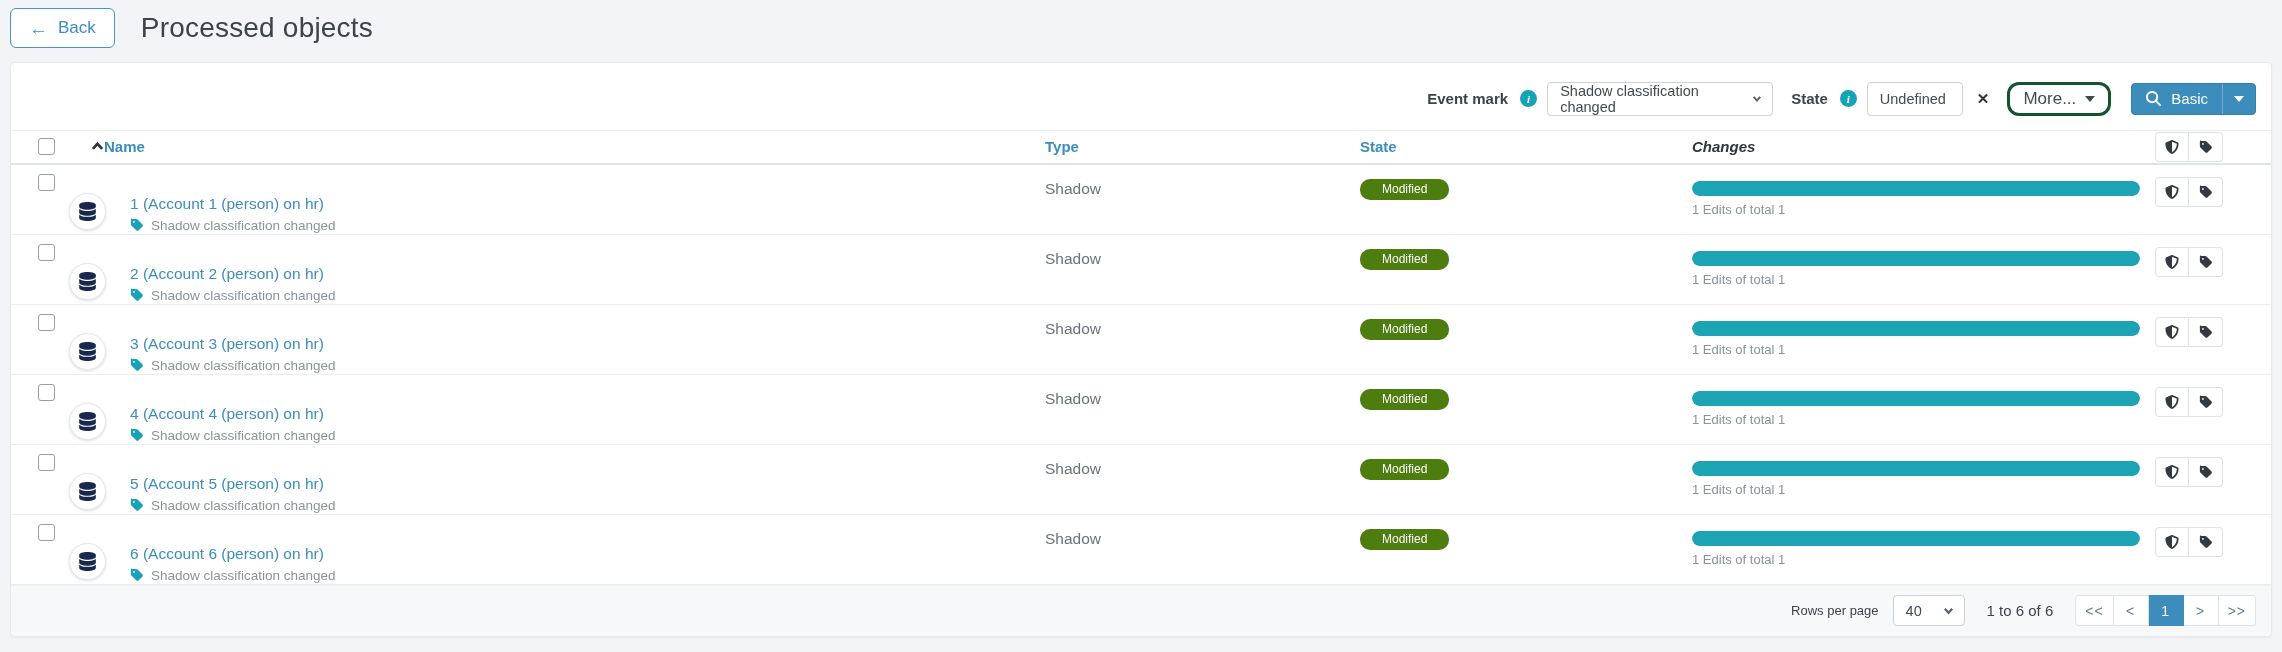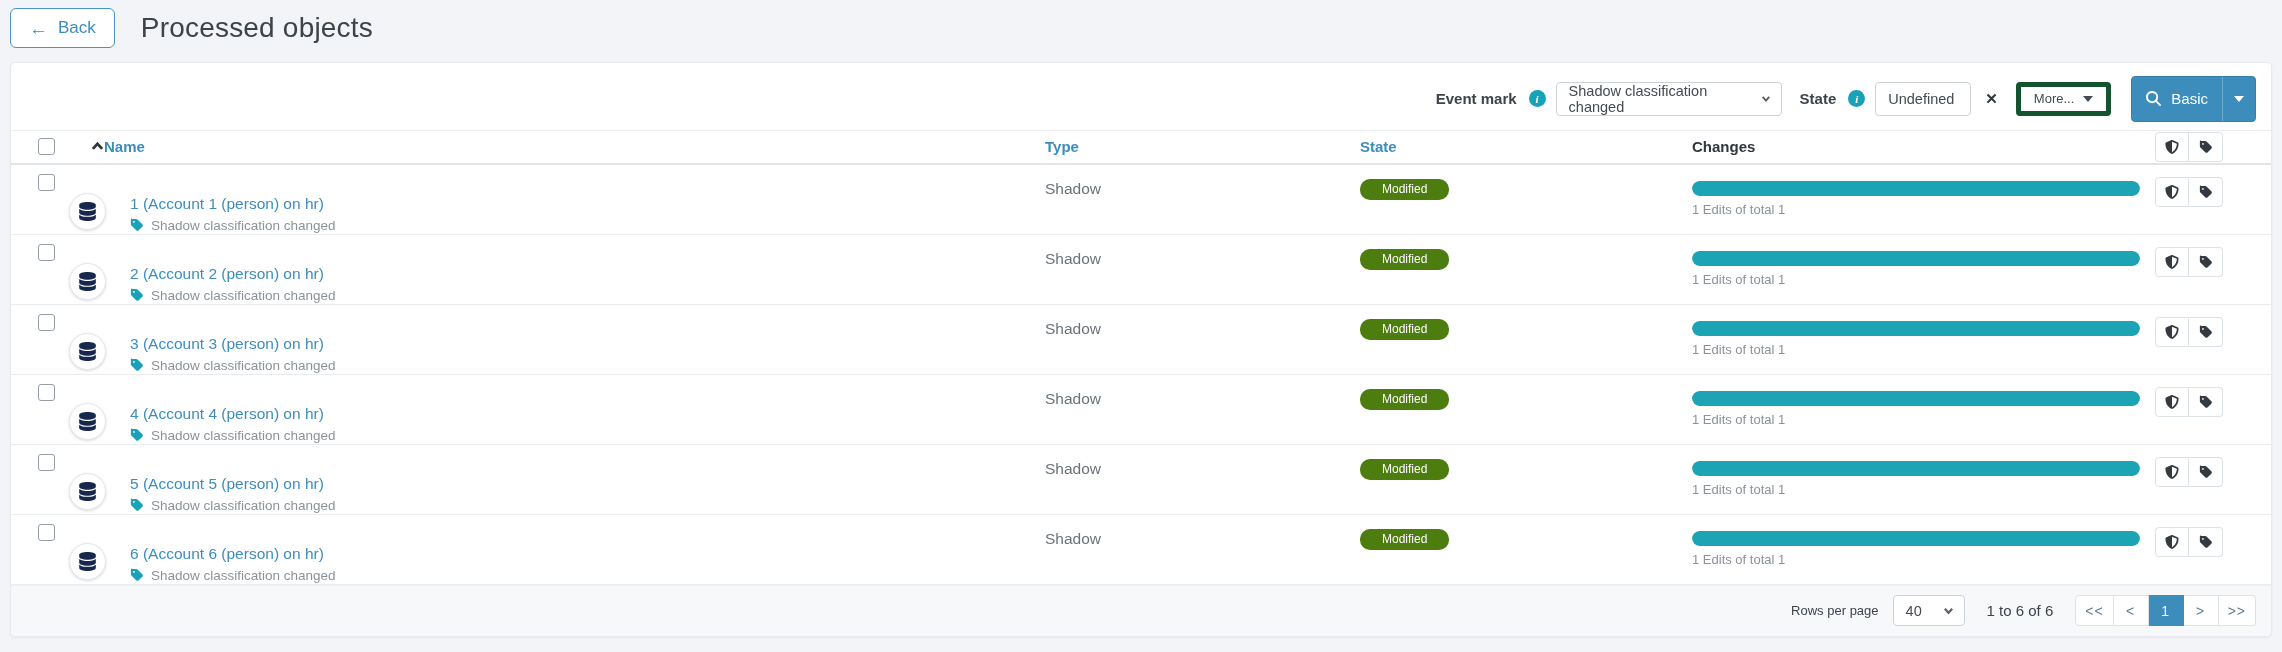--- a/index.html
+++ b/index.html
@@ -44,41 +44,41 @@
     display:inline-flex; align-items:center; justify-content:space-between;
     height:34px; background:#fff; border:1px solid #ccd2d8; border-radius:4px;
     padding:0 10px 0 12px; gap:14px; color:#434a52; font-size:14.5px; cursor:pointer;
   }
   .select-wide { width:226px; }
   .select-narrow { width:96px; }
   .chev { width:11px; height:11px; stroke:#5b646c; stroke-width:2.4; fill:none; }
   .btn-clear { background:transparent; border:none; font-size:15px; font-weight:700; color:#30363c; cursor:pointer; padding:0 4px; }
   .btn-more {
     display:inline-flex; align-items:center; gap:9px; height:34px; padding:0 13px;
-    background:#fff; border:5px solid #14532d; border-radius:4px;
-    color:#434a52; font-size:13px; cursor:pointer; margin-left:4px;
+    background:#fff; border:3px solid #14532d; border-radius:12px;
+    color:#434a52; font-size:17px; cursor:pointer; margin-left:4px;
   }
   .caret-down { width:0; height:0; border-left:5px solid transparent; border-right:5px solid transparent; border-top:6px solid currentColor; display:inline-block; }
   .btn-basic {
-    display:inline-flex; align-items:stretch; height:46px; margin-left:10px;
+    display:inline-flex; align-items:stretch; height:32px; margin-left:10px;
     background:#3c8dbc; border:1px solid #367fa9; border-radius:4px;
     color:#fff; cursor:pointer; overflow:hidden;
   }
   .btn-basic .main { display:inline-flex; align-items:center; gap:10px; padding:0 14px; font-size:15px; }
   .btn-basic .drop { display:inline-flex; align-items:center; padding:0 11px; border-left:1px solid rgba(255,255,255,.28); }
   .icon-search { width:15px; height:15px; fill:#fff; }
 
   
   .grid-row { display:grid; grid-template-columns:56px 1fr 315px 332px 463px 116px; align-items:start; }
   .thead { height:35px; border-top:1px solid #e9edf0; border-bottom:2px solid #dfe4e9; align-items:center; }
   .th { font-weight:700; font-size:15px; }
   .th-link { color:#3c8dbc; cursor:pointer; }
   .th-name { padding-left:24px; display:flex; align-items:center; }
   .sort-icon { width:13px; height:13px; stroke:#30363c; stroke-width:3; fill:none; cursor:pointer; }
-  .th-changes { color:#30363c; }
+  .th-changes { color:#30363c;font-style:italic; }
   .th-actions { justify-self:start; }
 
   .checkbox {
     width:17px; height:17px; border:1px solid #959ea6; border-radius:3px;
     background:#fff; margin:9px 0 0 27px; cursor:pointer; display:block;
   }
   .thead .checkbox { margin-top:0; }
 
   .row { height:70px; border-bottom:1px solid #e9edf0; padding-top:0; }
   .cell-name { display:flex; padding-top:28px; }

